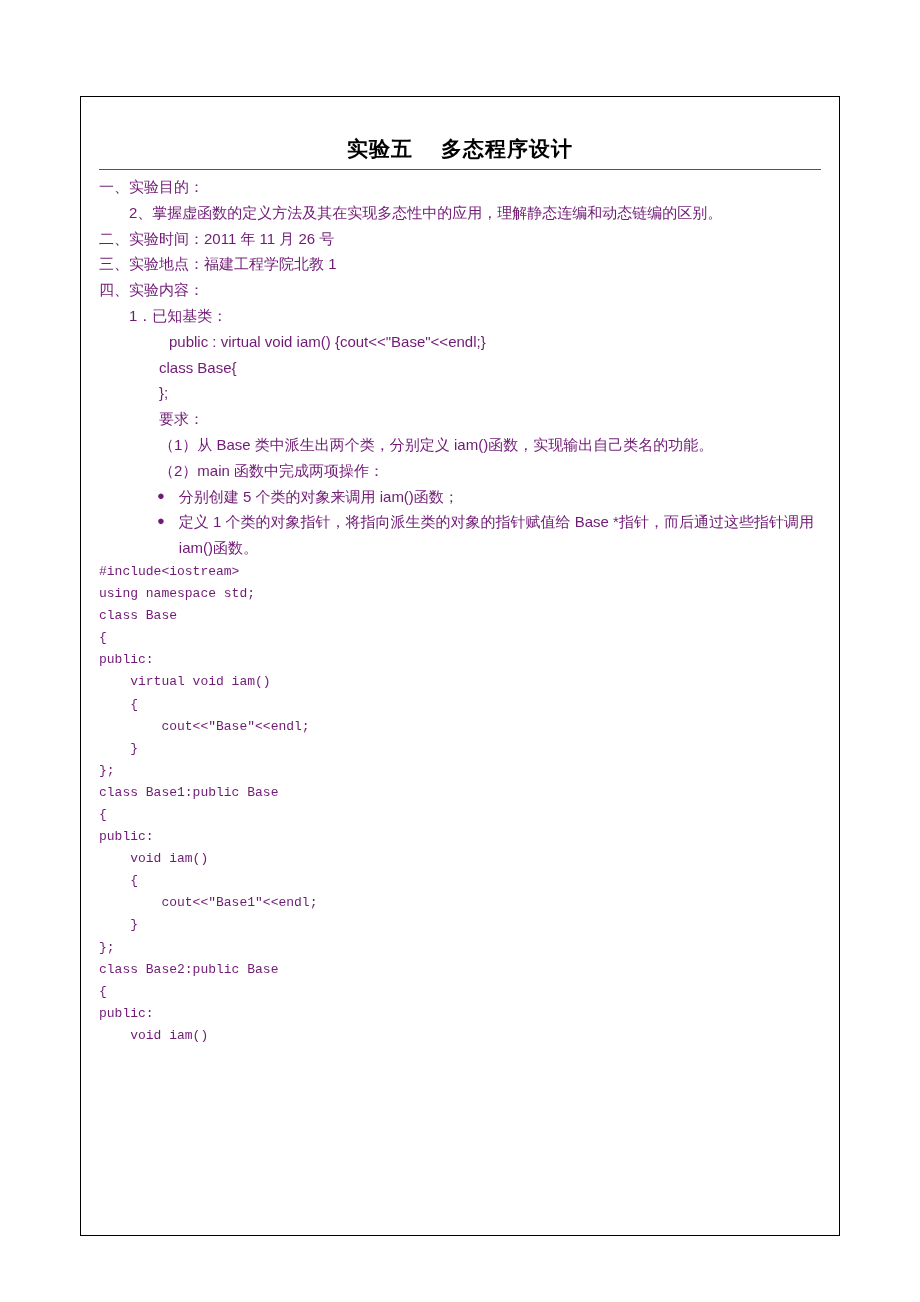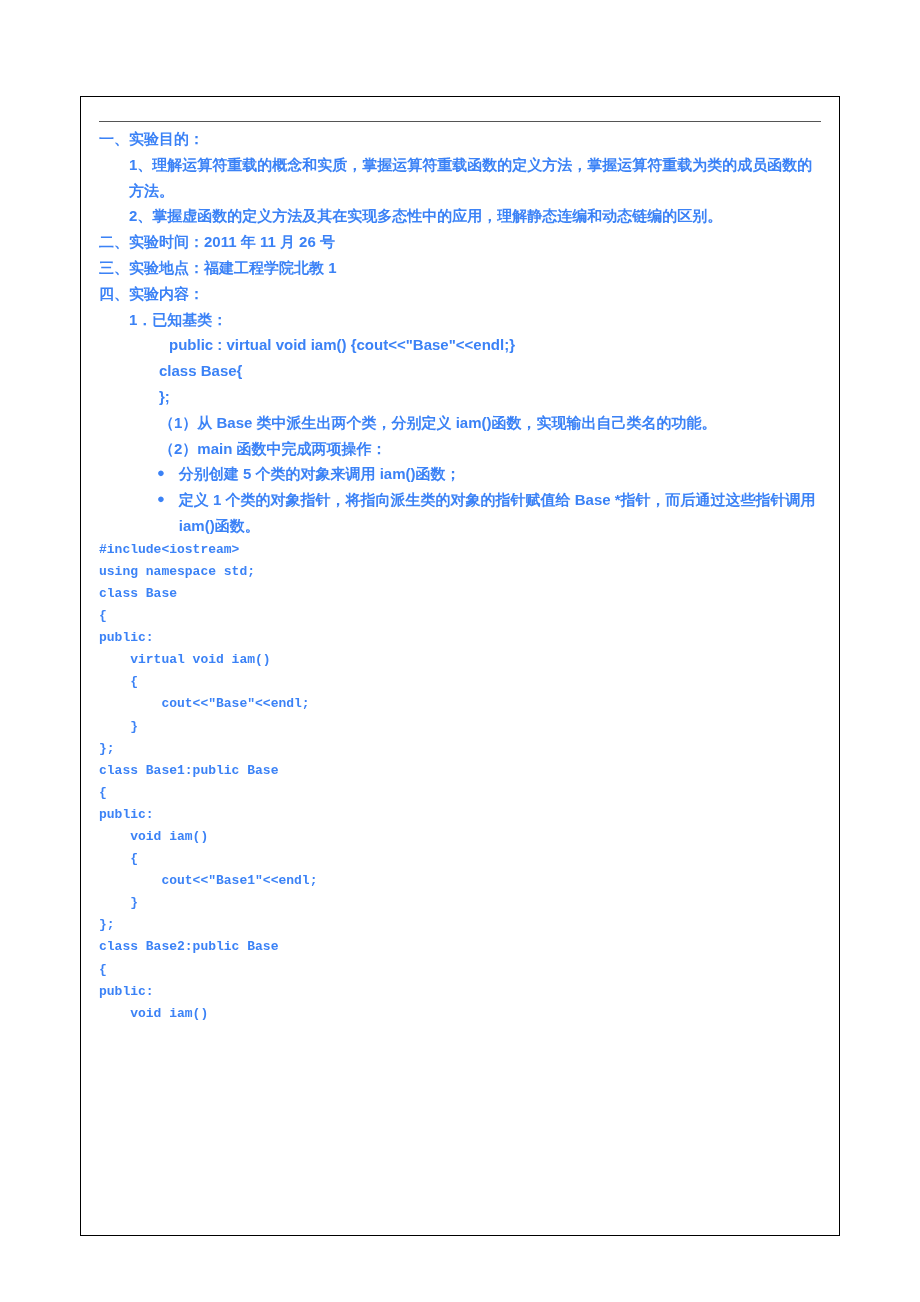--- a/index.html
+++ b/index.html
@@ -32,22 +32,21 @@
   }
   .title .gap { display: inline-block; width: 28px; }
   .hr {
     border: none;
     border-top: 1px solid #555;
     margin: 4px 0 4px 0;
   }
   .body {
     font-size: 15px;
     line-height: 1.72;
-    color: #3b82f6;
-    font-weight: bold;
+    color: #701a75;
   }
   .indent-1 { padding-left: 30px; }
   .indent-2 { padding-left: 60px; }
   .bullet-row {
     display: flex;
     padding-left: 58px;
   }
   .bullet-row .dot {
     flex: 0 0 auto;
     padding-right: 14px;
@@ -64,37 +63,40 @@
     white-space: pre;
   }
   .cn-serif { font-family: "SimSun", serif; }
 </style>
 </head>
 <body>
 
 <div class="page">
   <div class="inner-frame">
 
+    <div class="title">
+      <span>实验五</span><span class="gap"></span><span>多态程序设计</span>
+    </div>
     <hr class="hr">
 
     <div class="body">
 
       <div>一、实验目的：</div>
-      <div class="indent-1">1、理解运算符重载的概念和实质，掌握运算符重载函数的定义方法，掌握运算符重载为类的成员函数的方法。</div>
       <div class="indent-1">2、掌握虚函数的定义方法及其在实现多态性中的应用，理解静态连编和动态链编的区别。</div>
 
       <div>二、实验时间：2011 年 11 月 26 号</div>
       <div>三、实验地点：福建工程学院北教 1</div>
       <div>四、实验内容：</div>
       <div class="indent-1">1．已知基类：</div>
 
       <div class="indent-2" style="padding-left:70px;">public : virtual void   iam() {cout&lt;&lt;"Base"&lt;&lt;endl;}</div>
       <div class="indent-2">class Base{</div>
       <div class="indent-2">};</div>
 
+      <div class="indent-2">要求：</div>
       <div class="indent-2">（1）从 Base 类中派生出两个类，分别定义 iam()函数，实现输出自己类名的功能。</div>
       <div class="indent-2">（2）main 函数中完成两项操作：</div>
 
       <div class="bullet-row">
         <div class="dot">●</div>
         <div class="txt">分别创建 5 个类的对象来调用 iam()函数；</div>
       </div>
       <div class="bullet-row">
         <div class="dot">●</div>
         <div class="txt">定义 1 个类的对象指针，将指向派生类的对象的指针赋值给 Base *指针，而后通过这些指针调用 iam()函数。</div>

